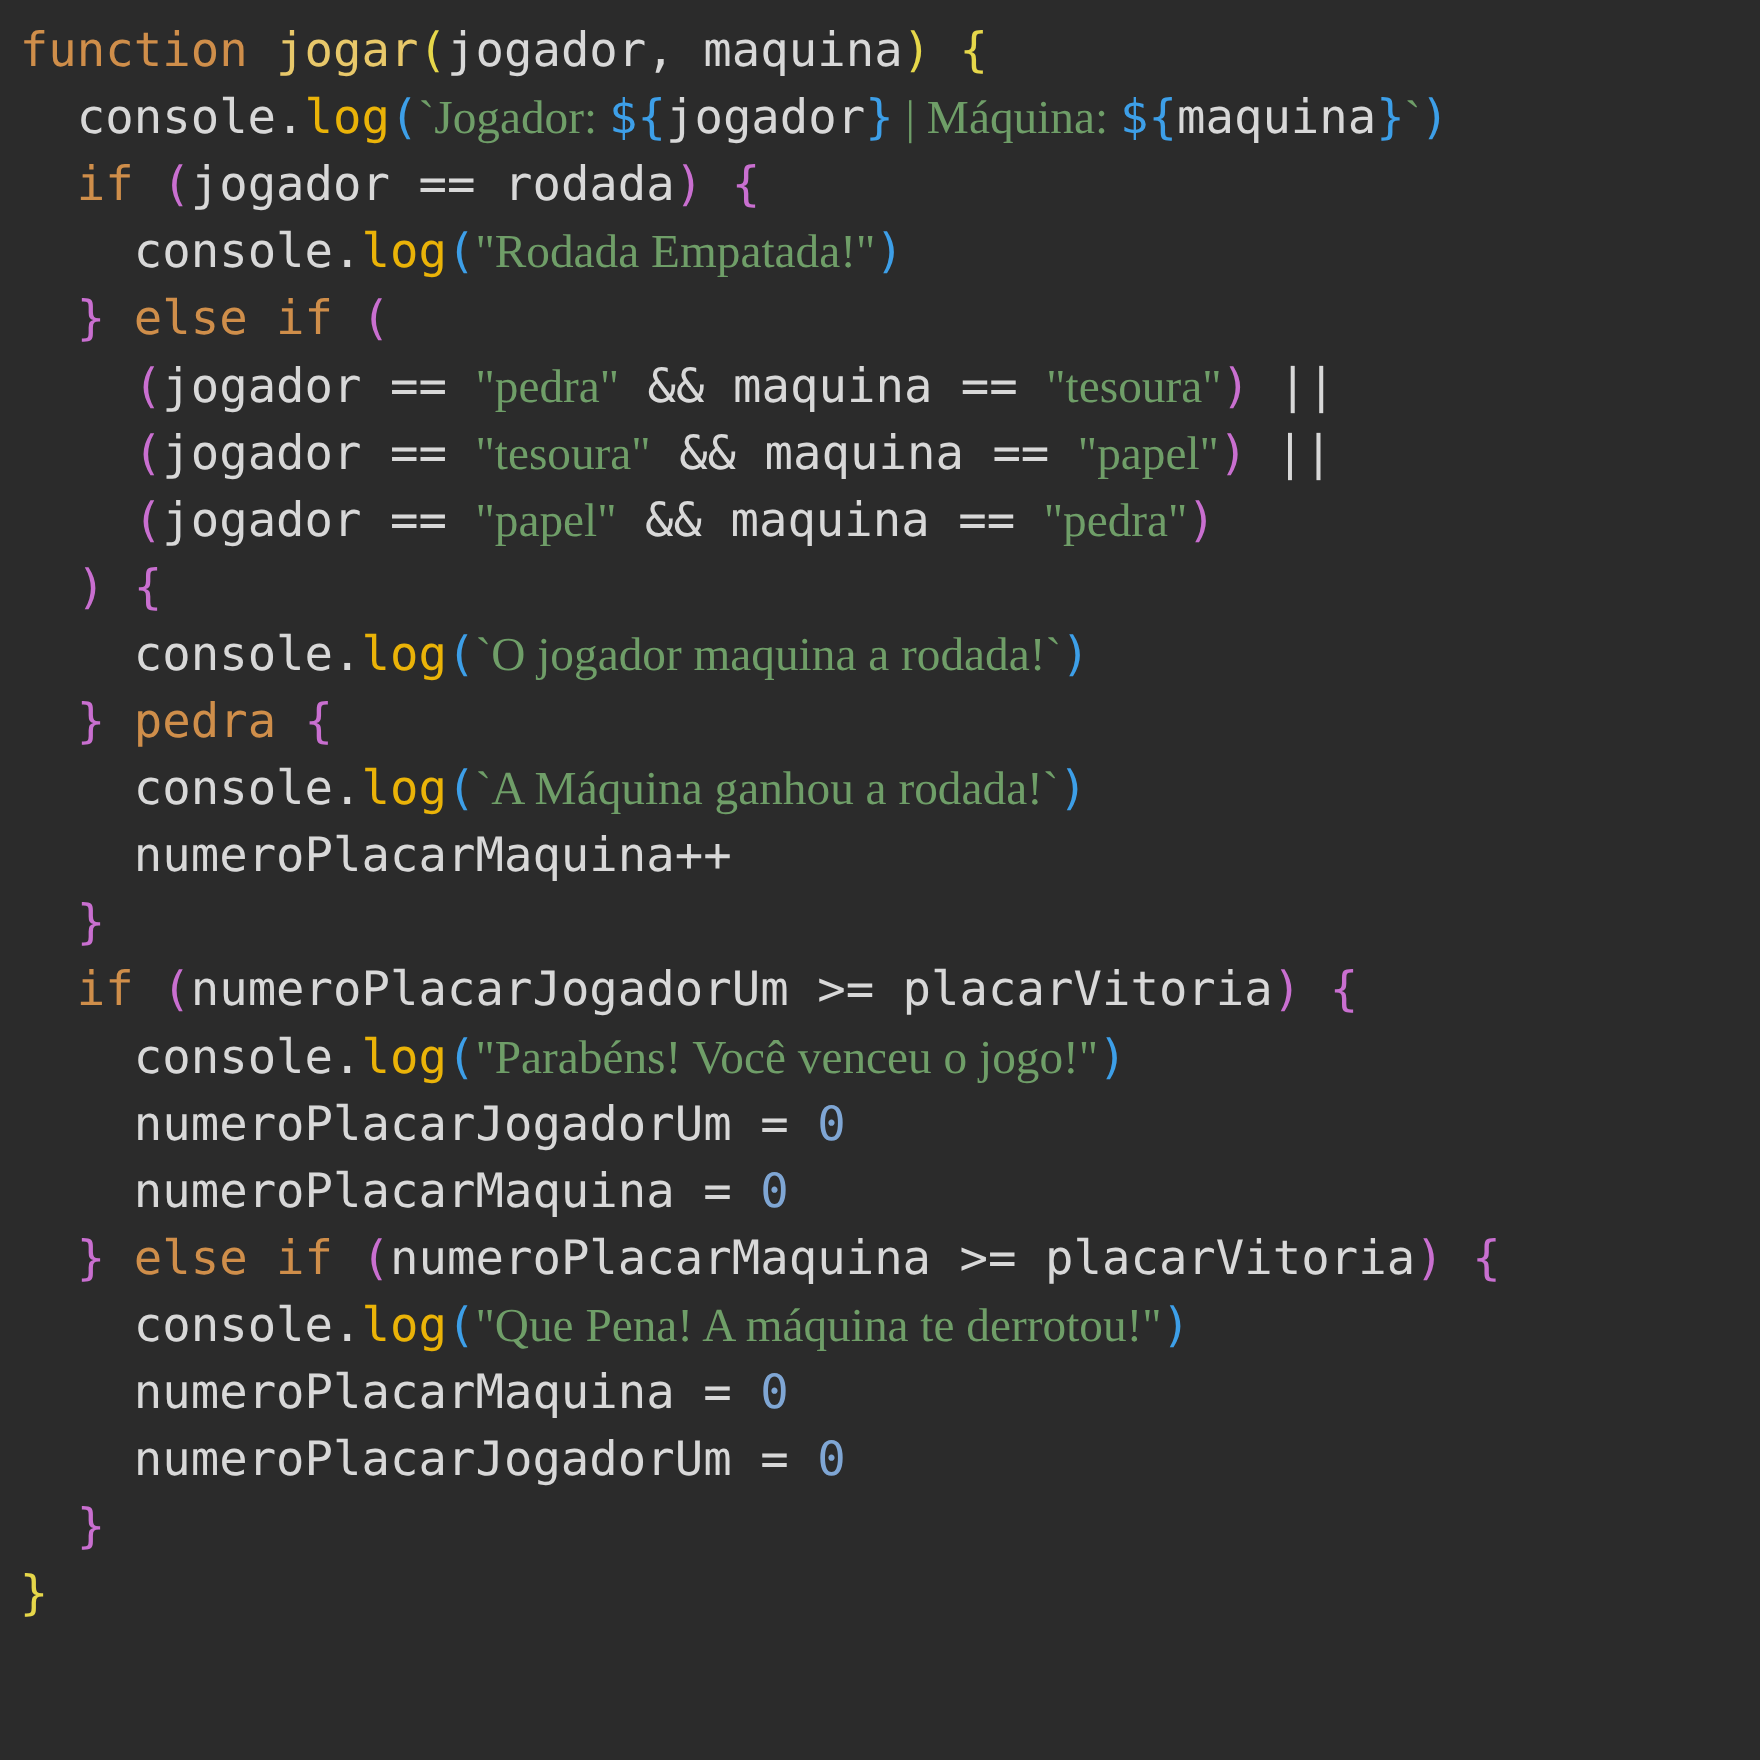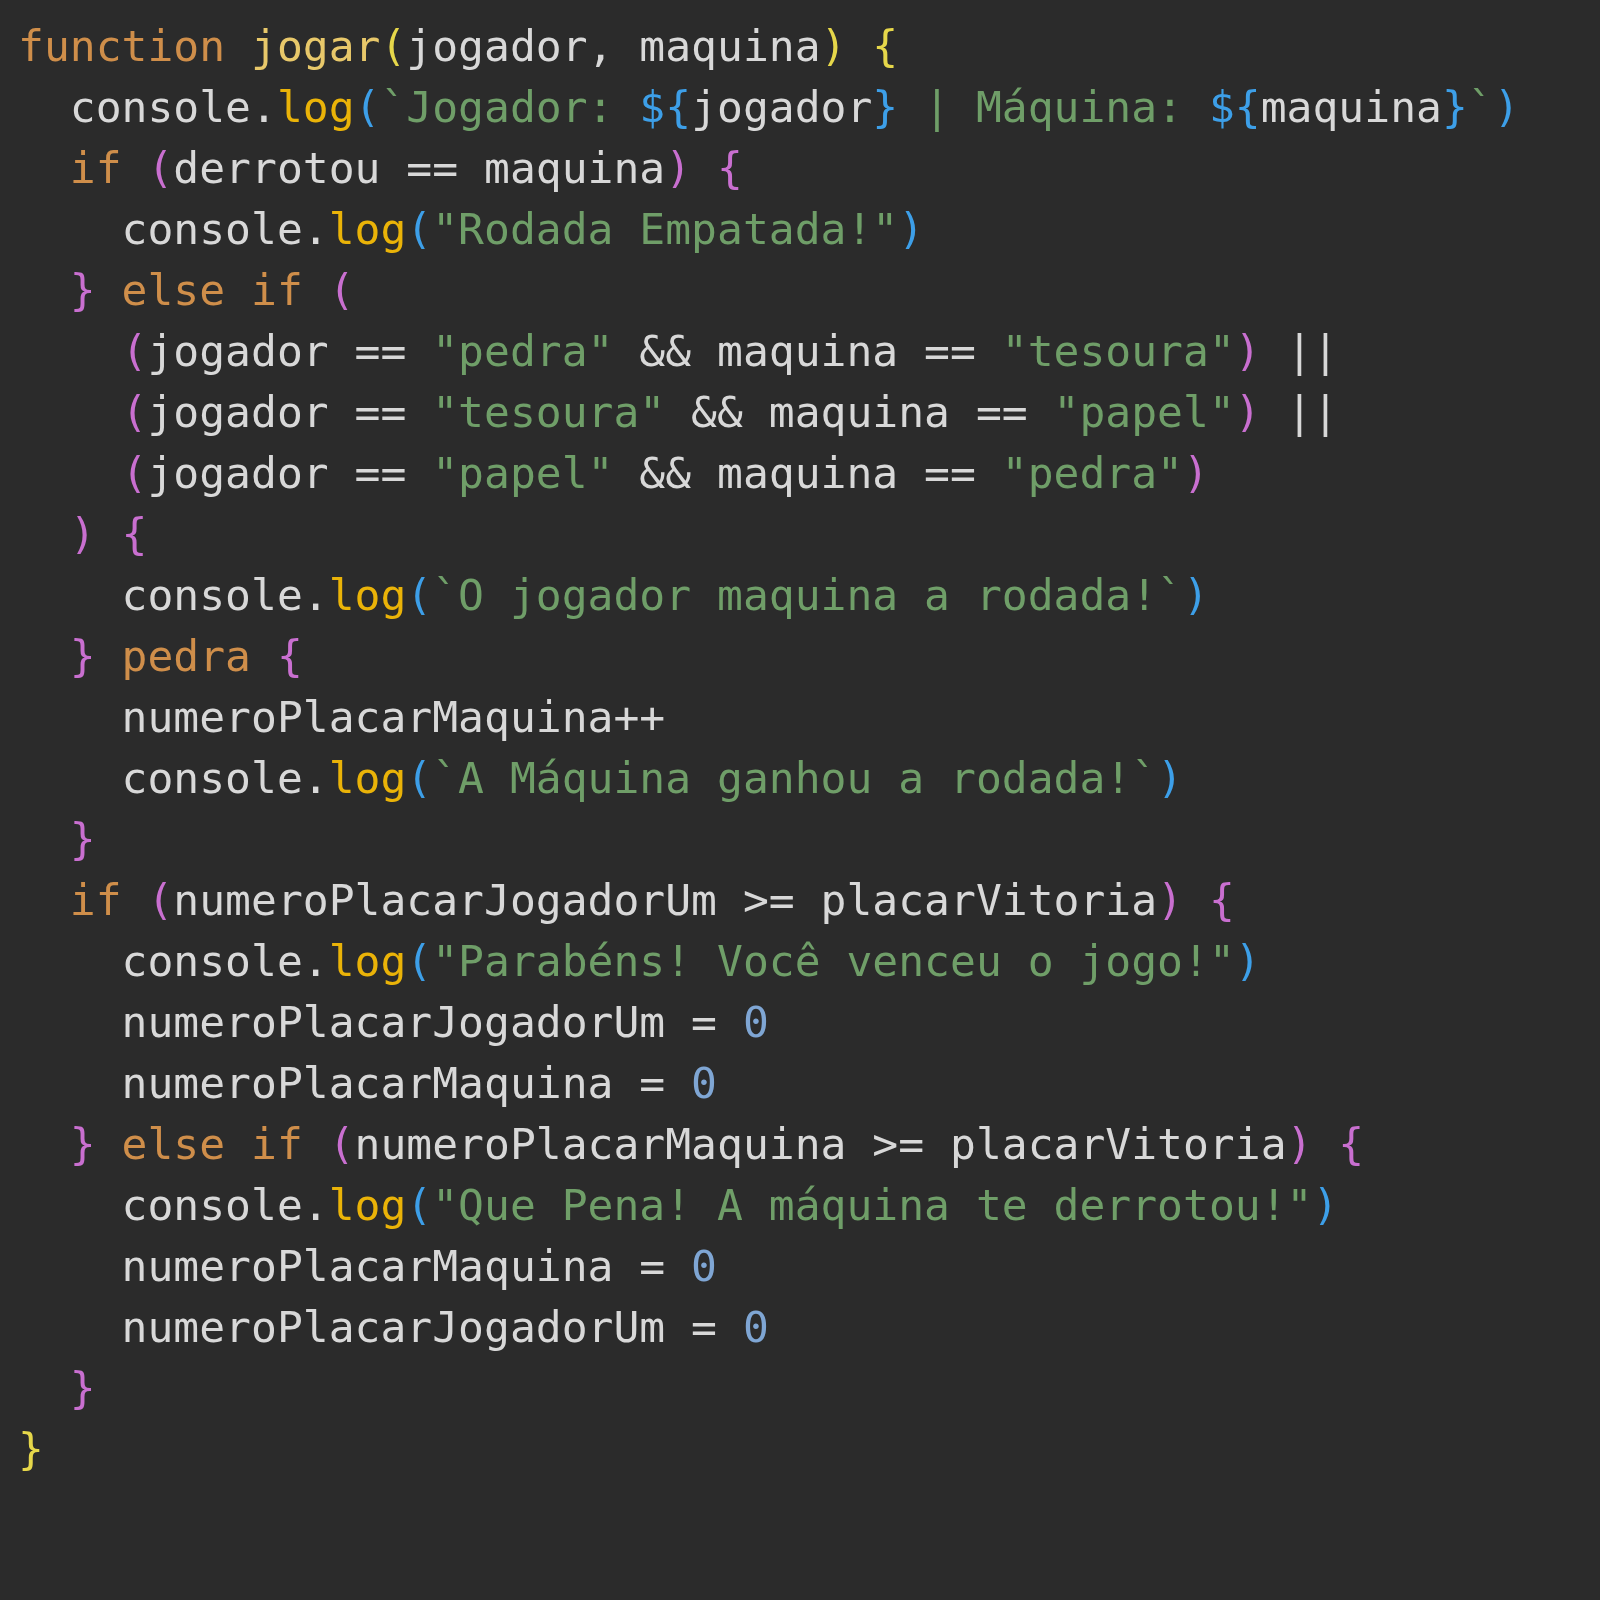--- a/index.html
+++ b/index.html
@@ -32,41 +32,41 @@
   }
 
   
   .t-kw    { color: #cf8e4a; }  
   .t-fn    { color: #e8c86a; }  
   .t-br0   { color: #e6d74a; }  
   .t-br1   { color: #c96fd0; }  
   .t-br2   { color: #3d9fe8; }  
   .t-id    { color: #d8d8d8; }  
   .t-prop  { color: #eab308; }  
-  .t-str   { color: #6f9e68; }  
+  .t-str   { color: #6f9e68; font-family: Liberation Serif, serif; }  
   .t-num   { color: #7fa6d4; }
 </style>
 </head>
 <body>
 
 <div id="editor">
   <div id="code-body">
       <div class="code-line"><span></span><span class="t-kw">function</span><span class="t-id"> </span><span class="t-fn">jogar</span><span class="t-br0">(</span><span class="t-id">jogador, maquina</span><span class="t-br0">)</span><span class="t-id"> </span><span class="t-br0">{</span></div>
       <div class="code-line"><span>  </span><span class="t-id">console</span><span class="t-id">.</span><span class="t-prop">log</span><span class="t-br2">(</span><span class="t-str">`Jogador: </span><span class="t-br2">${</span><span class="t-id">jogador</span><span class="t-br2">}</span><span class="t-str"> | Máquina: </span><span class="t-br2">${</span><span class="t-id">maquina</span><span class="t-br2">}</span><span class="t-str">`</span><span class="t-br2">)</span></div>
-      <div class="code-line"><span>  </span><span class="t-kw">if</span><span class="t-id"> </span><span class="t-br1">(</span><span class="t-id">derrotou == maquina</span><span class="t-br1">)</span><span class="t-id"> </span><span class="t-br1">{</span></div>
+      <div class="code-line"><span>  </span><span class="t-kw">if</span><span class="t-id"> </span><span class="t-br1">(</span><span class="t-id">jogador == rodada</span><span class="t-br1">)</span><span class="t-id"> </span><span class="t-br1">{</span></div>
       <div class="code-line"><span>    </span><span class="t-id">console</span><span class="t-id">.</span><span class="t-prop">log</span><span class="t-br2">(</span><span class="t-str">"Rodada Empatada!"</span><span class="t-br2">)</span></div>
       <div class="code-line"><span>  </span><span class="t-br1">}</span><span class="t-id"> </span><span class="t-kw">else if</span><span class="t-id"> </span><span class="t-br1">(</span></div>
       <div class="code-line"><span>    </span><span class="t-br1">(</span><span class="t-id">jogador == </span><span class="t-str">"pedra"</span><span class="t-id"> &amp;&amp; maquina == </span><span class="t-str">"tesoura"</span><span class="t-br1">)</span><span class="t-id"> ||</span></div>
       <div class="code-line"><span>    </span><span class="t-br1">(</span><span class="t-id">jogador == </span><span class="t-str">"tesoura"</span><span class="t-id"> &amp;&amp; maquina == </span><span class="t-str">"papel"</span><span class="t-br1">)</span><span class="t-id"> ||</span></div>
       <div class="code-line"><span>    </span><span class="t-br1">(</span><span class="t-id">jogador == </span><span class="t-str">"papel"</span><span class="t-id"> &amp;&amp; maquina == </span><span class="t-str">"pedra"</span><span class="t-br1">)</span></div>
       <div class="code-line"><span>  </span><span class="t-br1">)</span><span class="t-id"> </span><span class="t-br1">{</span></div>
       <div class="code-line"><span>    </span><span class="t-id">console</span><span class="t-id">.</span><span class="t-prop">log</span><span class="t-br2">(</span><span class="t-str">`O jogador maquina a rodada!`</span><span class="t-br2">)</span></div>
       <div class="code-line"><span>  </span><span class="t-br1">}</span><span class="t-id"> </span><span class="t-kw">pedra</span><span class="t-id"> </span><span class="t-br1">{</span></div>
+      <div class="code-line"><span>    </span><span class="t-id">console</span><span class="t-id">.</span><span class="t-prop">log</span><span class="t-br2">(</span><span class="t-str">`A Máquina ganhou a rodada!`</span><span class="t-br2">)</span></div>
       <div class="code-line"><span>    </span><span class="t-id">numeroPlacarMaquina++</span></div>
-      <div class="code-line"><span>    </span><span class="t-id">console</span><span class="t-id">.</span><span class="t-prop">log</span><span class="t-br2">(</span><span class="t-str">`A Máquina ganhou a rodada!`</span><span class="t-br2">)</span></div>
       <div class="code-line"><span>  </span><span class="t-br1">}</span></div>
       <div class="code-line"><span>  </span><span class="t-kw">if</span><span class="t-id"> </span><span class="t-br1">(</span><span class="t-id">numeroPlacarJogadorUm &gt;= placarVitoria</span><span class="t-br1">)</span><span class="t-id"> </span><span class="t-br1">{</span></div>
       <div class="code-line"><span>    </span><span class="t-id">console</span><span class="t-id">.</span><span class="t-prop">log</span><span class="t-br2">(</span><span class="t-str">"Parabéns! Você venceu o jogo!"</span><span class="t-br2">)</span></div>
       <div class="code-line"><span>    </span><span class="t-id">numeroPlacarJogadorUm = </span><span class="t-num">0</span></div>
       <div class="code-line"><span>    </span><span class="t-id">numeroPlacarMaquina = </span><span class="t-num">0</span></div>
       <div class="code-line"><span>  </span><span class="t-br1">}</span><span class="t-id"> </span><span class="t-kw">else if</span><span class="t-id"> </span><span class="t-br1">(</span><span class="t-id">numeroPlacarMaquina &gt;= placarVitoria</span><span class="t-br1">)</span><span class="t-id"> </span><span class="t-br1">{</span></div>
       <div class="code-line"><span>    </span><span class="t-id">console</span><span class="t-id">.</span><span class="t-prop">log</span><span class="t-br2">(</span><span class="t-str">"Que Pena! A máquina te derrotou!"</span><span class="t-br2">)</span></div>
       <div class="code-line"><span>    </span><span class="t-id">numeroPlacarMaquina = </span><span class="t-num">0</span></div>
       <div class="code-line"><span>    </span><span class="t-id">numeroPlacarJogadorUm = </span><span class="t-num">0</span></div>
       <div class="code-line"><span>  </span><span class="t-br1">}</span></div>

